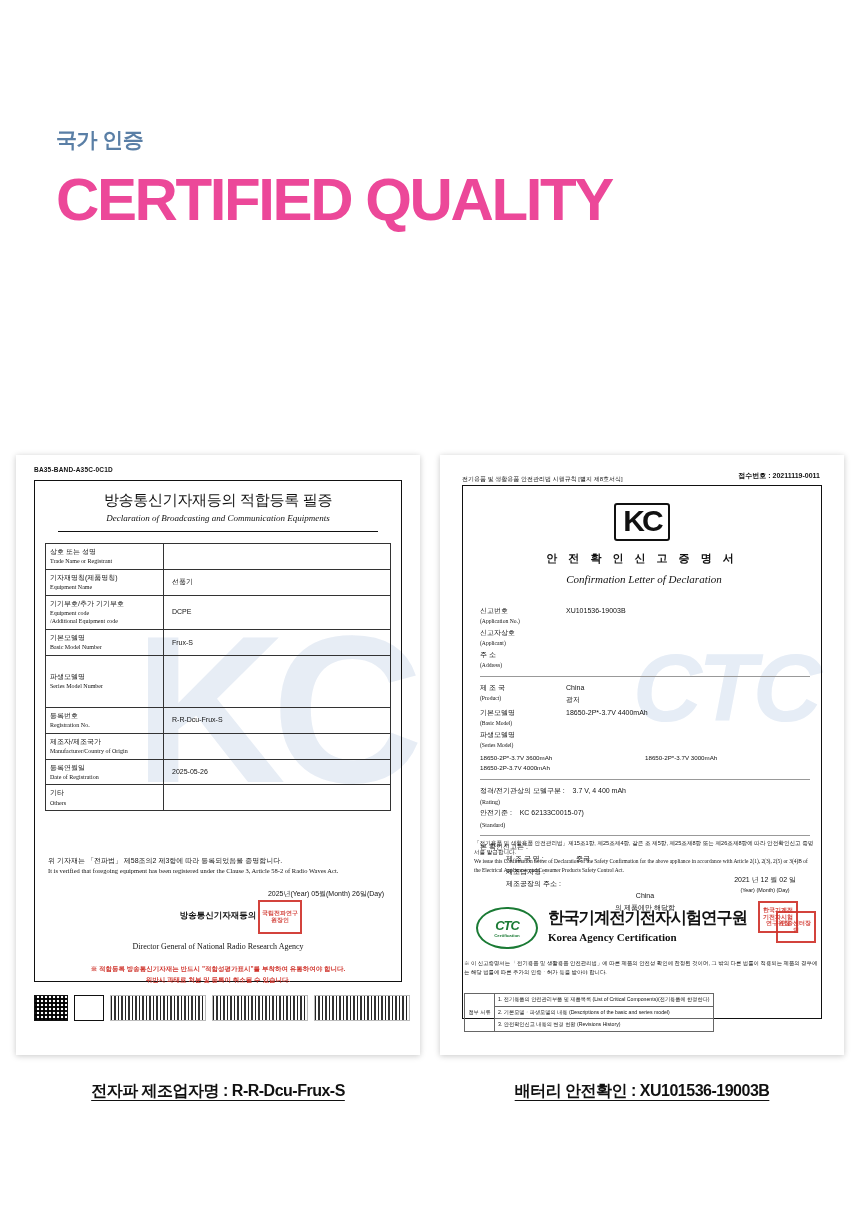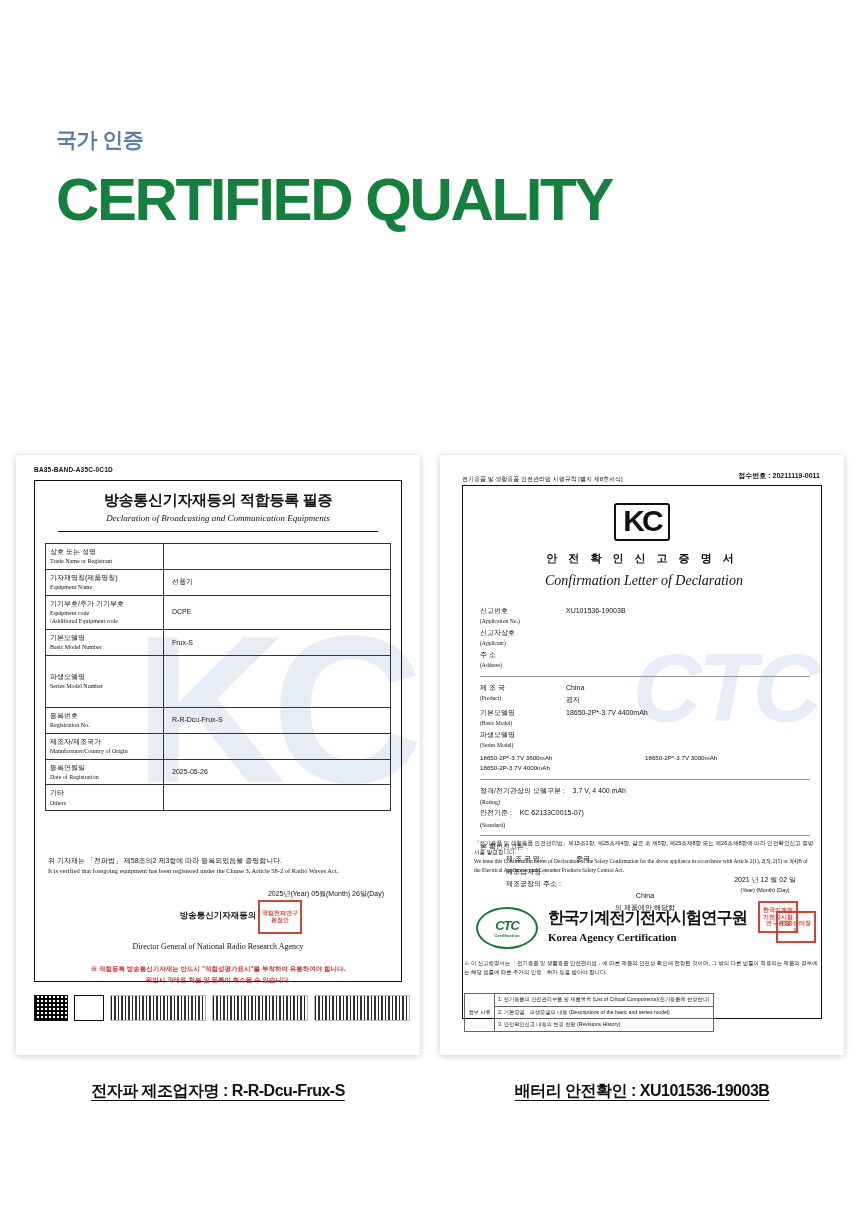--- a/index.html
+++ b/index.html
@@ -28,21 +28,21 @@
     font-size: 21px;
     font-weight: bold;
     color: #5a7fa6;
     letter-spacing: -0.5px;
     margin: 0 0 14px 0;
   }
   .headline {
     font-size: 60px;
     font-weight: bold;
     letter-spacing: -2.4px;
-    color: #15803d;
+    color: #ec4899;
     margin: 0;
     line-height: 1.05;
   }
   .subcopy {
     margin: 42px 0 0 0;
     font-size: 22px;
     line-height: 1.72;
     color: #1b1b1b;
     letter-spacing: -0.7px;
     font-weight: 500;
@@ -120,21 +120,21 @@
     position: absolute;
     left: 18px; top: 25px;
     width: 368px; height: 502px;
     border: 1px solid #111;
   }
   .lc-title {
     position: absolute;
     left: 0; right: 0; top: 36px;
     text-align: center;
     font-size: 15px;
-    font-weight: bold;
+    font-weight: normal;
     letter-spacing: -0.3px;
     color: #111;
   }
   .lc-subtitle {
     position: absolute;
     left: 0; right: 0; top: 58px;
     text-align: center;
     font-size: 9px;
     font-style: italic;
     color: #111;
@@ -302,21 +302,21 @@
     text-align: center;
     font-size: 11px;
     font-weight: bold;
     letter-spacing: 4px;
     color: #111;
   }
   .rc-subtitle {
     position: absolute;
     left: 4px; right: 0; top: 118px;
     text-align: center;
-    font-size: 14px;
+    font-size: 11px;
     font-style: italic;
     font-family: "Liberation Serif", serif;
     color: #111;
   }
   .rc-fields {
     position: absolute;
     left: 40px; right: 34px; top: 150px;
     font-size: 7px;
     color: #111;
     line-height: 1.75;

